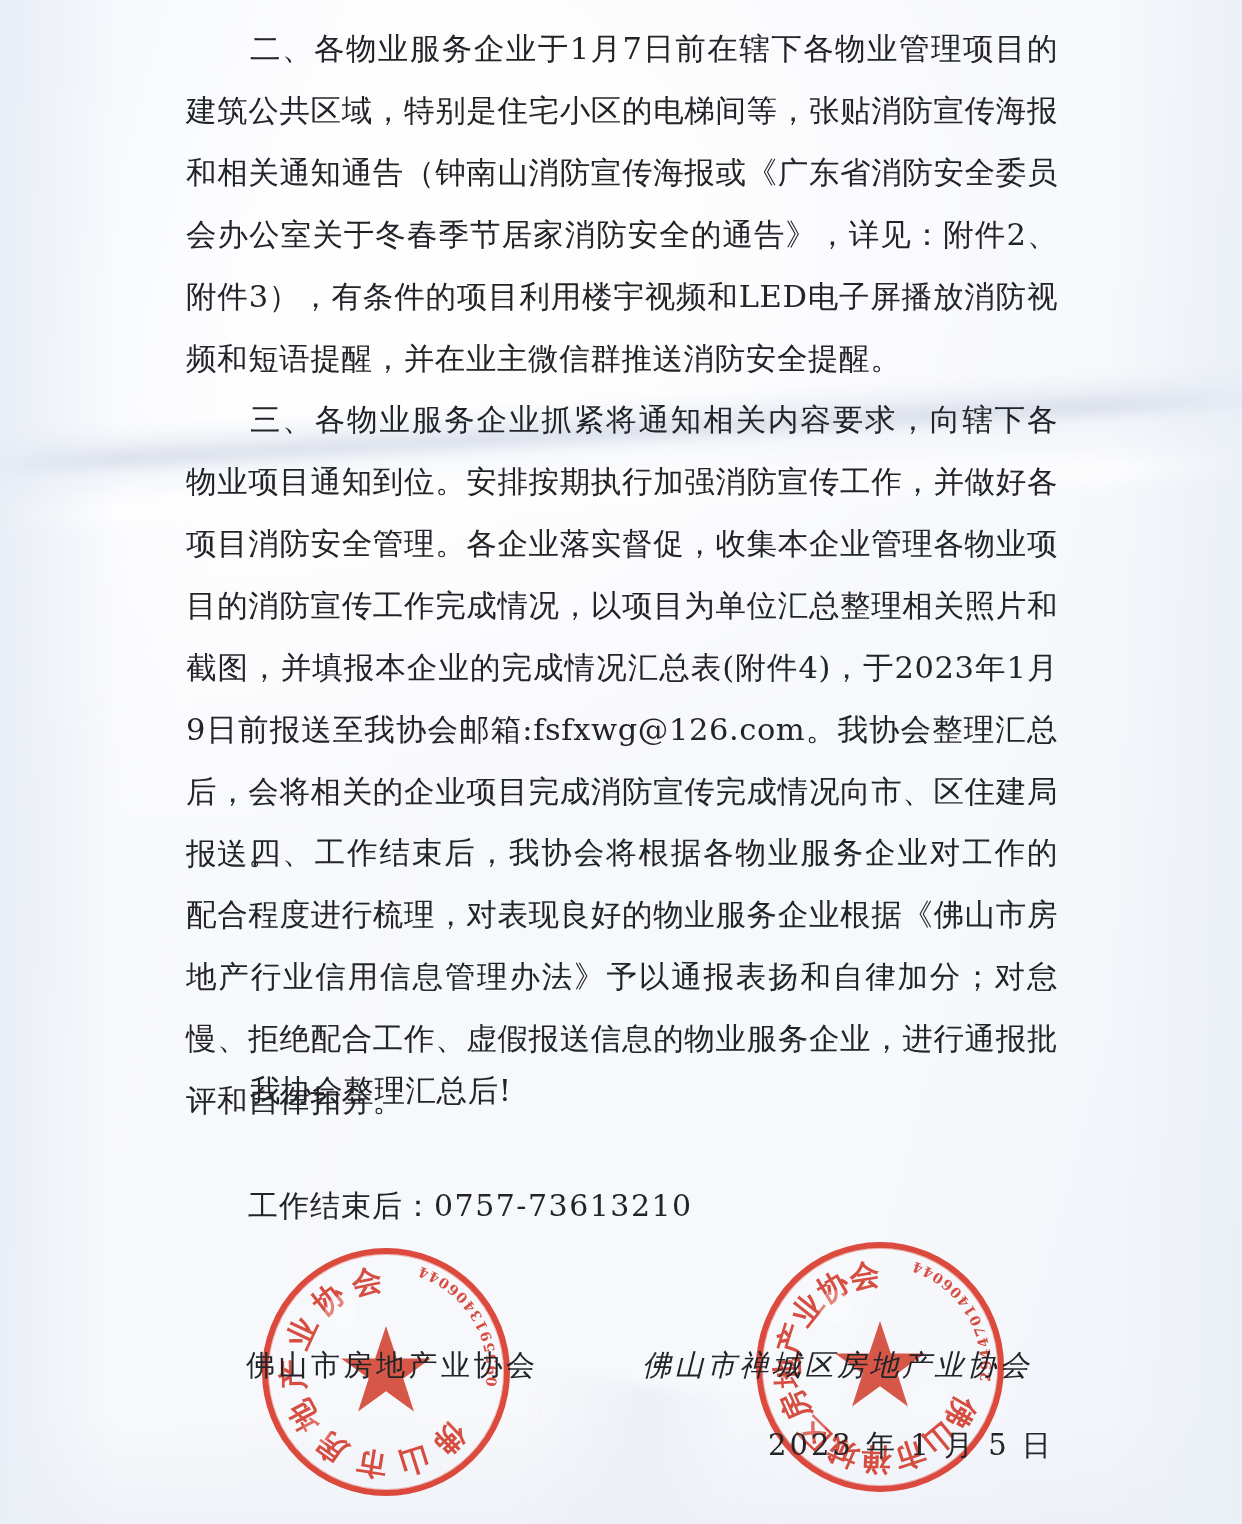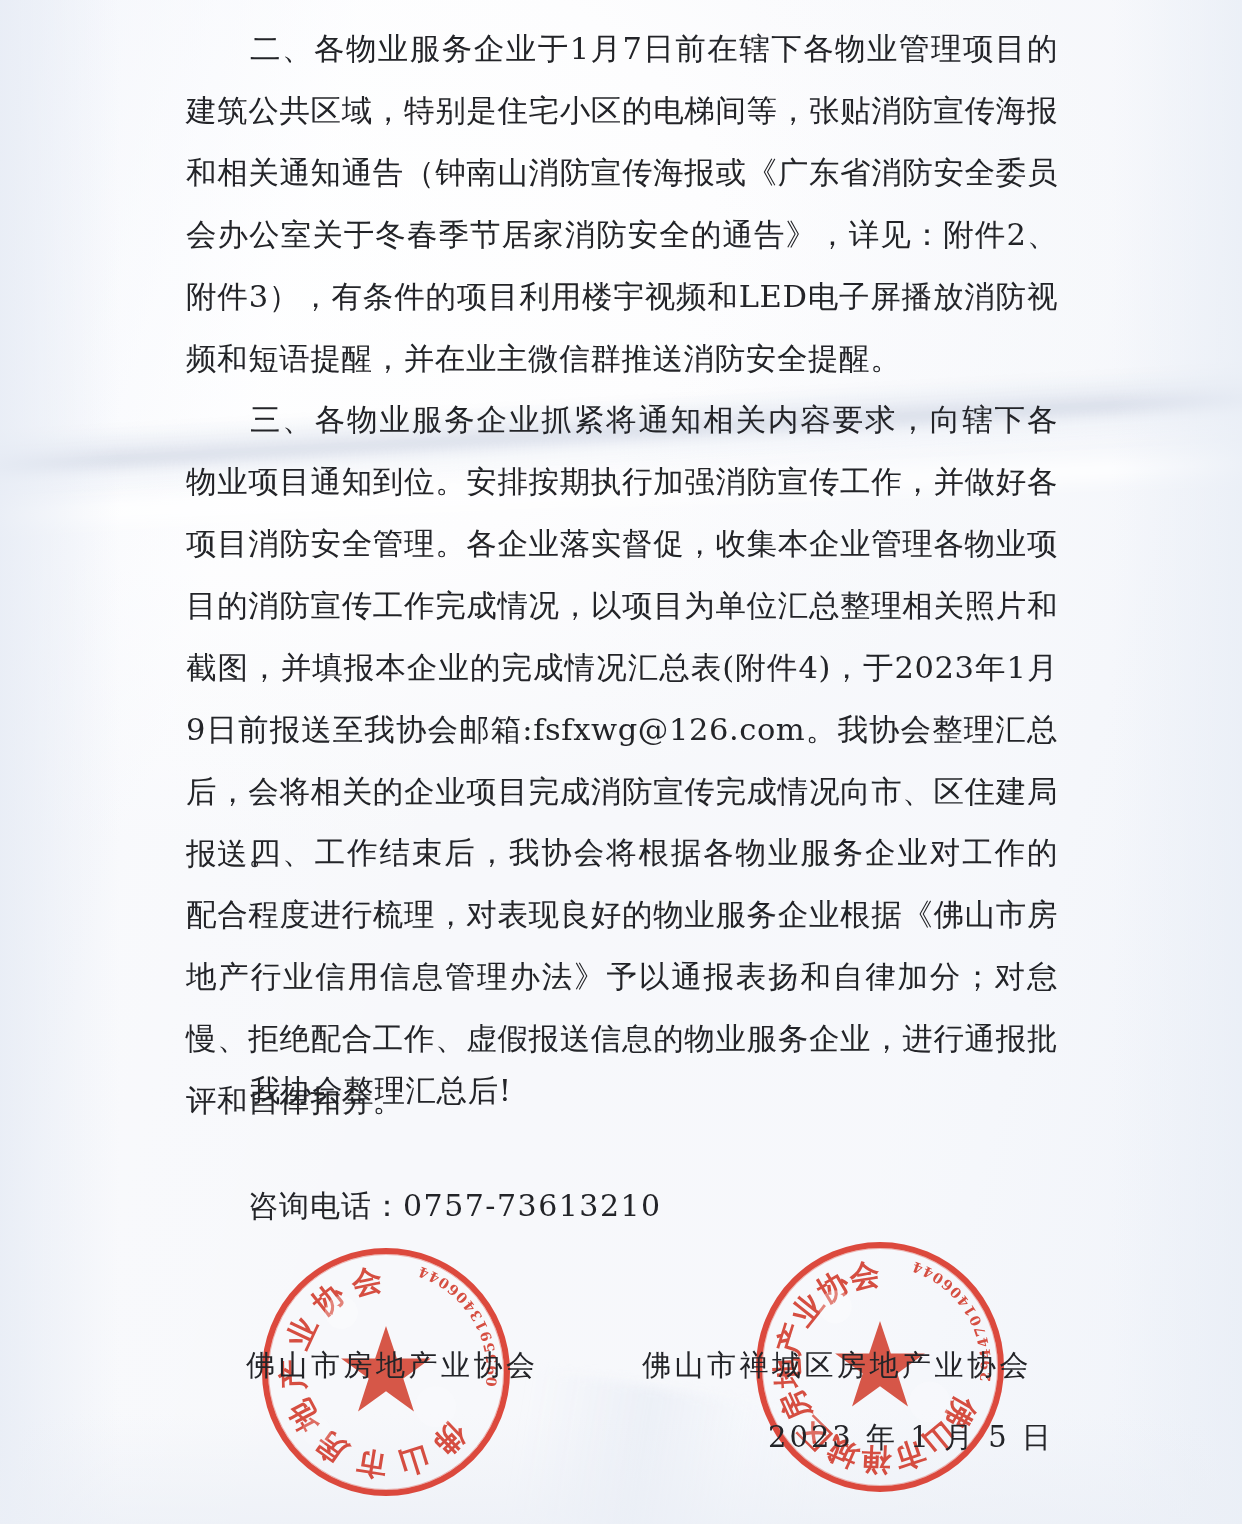--- a/index.html
+++ b/index.html
@@ -158,23 +158,23 @@
   }
   .sig-line {
     position: absolute;
     font-family: "DejaVu Serif", "Liberation Serif", serif;
     font-size: 29px;
     letter-spacing: 3.5px;
     color: #232428;
     white-space: nowrap;
   }
   #sig-left  { left: 238px; top: 26px; }
-  #sig-right { left: 634px; top: 26px; }
+  #sig-right { left: 634px; top: 26px; font-style: italic; }
   #sig-date  {
-    left: 760px; top: 98px;
+    left: 760px; top: 106px;
     font-size: 29px;
     letter-spacing: 3px;
   }
 
   
   .seal {
     position: absolute;
     border-radius: 50%;
     z-index: 5;
     pointer-events: none;
@@ -258,21 +258,21 @@
 
     <p class="para" id="p2">二、各物业服务企业于1月7日前在辖下各物业管理项目的建筑公共区域，特别是住宅小区的电梯间等，张贴消防宣传海报和相关通知通告（钟南山消防宣传海报或《广东省消防安全委员会办公室关于冬春季节居家消防安全的通告》，详见：附件2、附件3），有条件的项目利用楼宇视频和LED电子屏播放消防视频和短语提醒，并在业主微信群推送消防安全提醒。</p>
 
     <p class="para" id="p3">三、各物业服务企业抓紧将通知相关内容要求，向辖下各物业项目通知到位。安排按期执行加强消防宣传工作，并做好各项目消防安全管理。各企业落实督促，收集本企业管理各物业项目的消防宣传工作完成情况，以项目为单位汇总整理相关照片和截图，并填报本企业的完成情况汇总表(附件4)，于2023年1月9日前报送至我协会邮箱:fsfxwg@126.com。我协会整理汇总后，会将相关的企业项目完成消防宣传完成情况向市、区住建局报送。</p>
 
     <p class="para" id="p4">四、工作结束后，我协会将根据各物业服务企业对工作的配合程度进行梳理，对表现良好的物业服务企业根据《佛山市房地产行业信用信息管理办法》予以通报表扬和自律加分；对怠慢、拒绝配合工作、虚假报送信息的物业服务企业，进行通报批评和自律扣分。</p>
 
     <p class="para" id="p5">我协会整理汇总后!</p>
 
     <div class="contact">
-      <span>咨询电话：</span><span class="num">0757-73613210</span>
+      <span>工作结束后：</span><span class="num">0757-73613210</span>
     </div>
   </div>
 
   <div class="seal" id="seal-left">
     <div class="ring"></div>
     <div class="ring-inner"></div>
     <div class="arc-text">
         <span style="transform: rotate(-224deg) translate(0px, -92px) rotate(0deg) translate(-50%, -50%);">佛</span>
         <span style="transform: rotate(-197.5deg) translate(0px, -92px) rotate(0deg) translate(-50%, -50%);">山</span>
         <span style="transform: rotate(-171deg) translate(0px, -92px) rotate(0deg) translate(-50%, -50%);">市</span>

